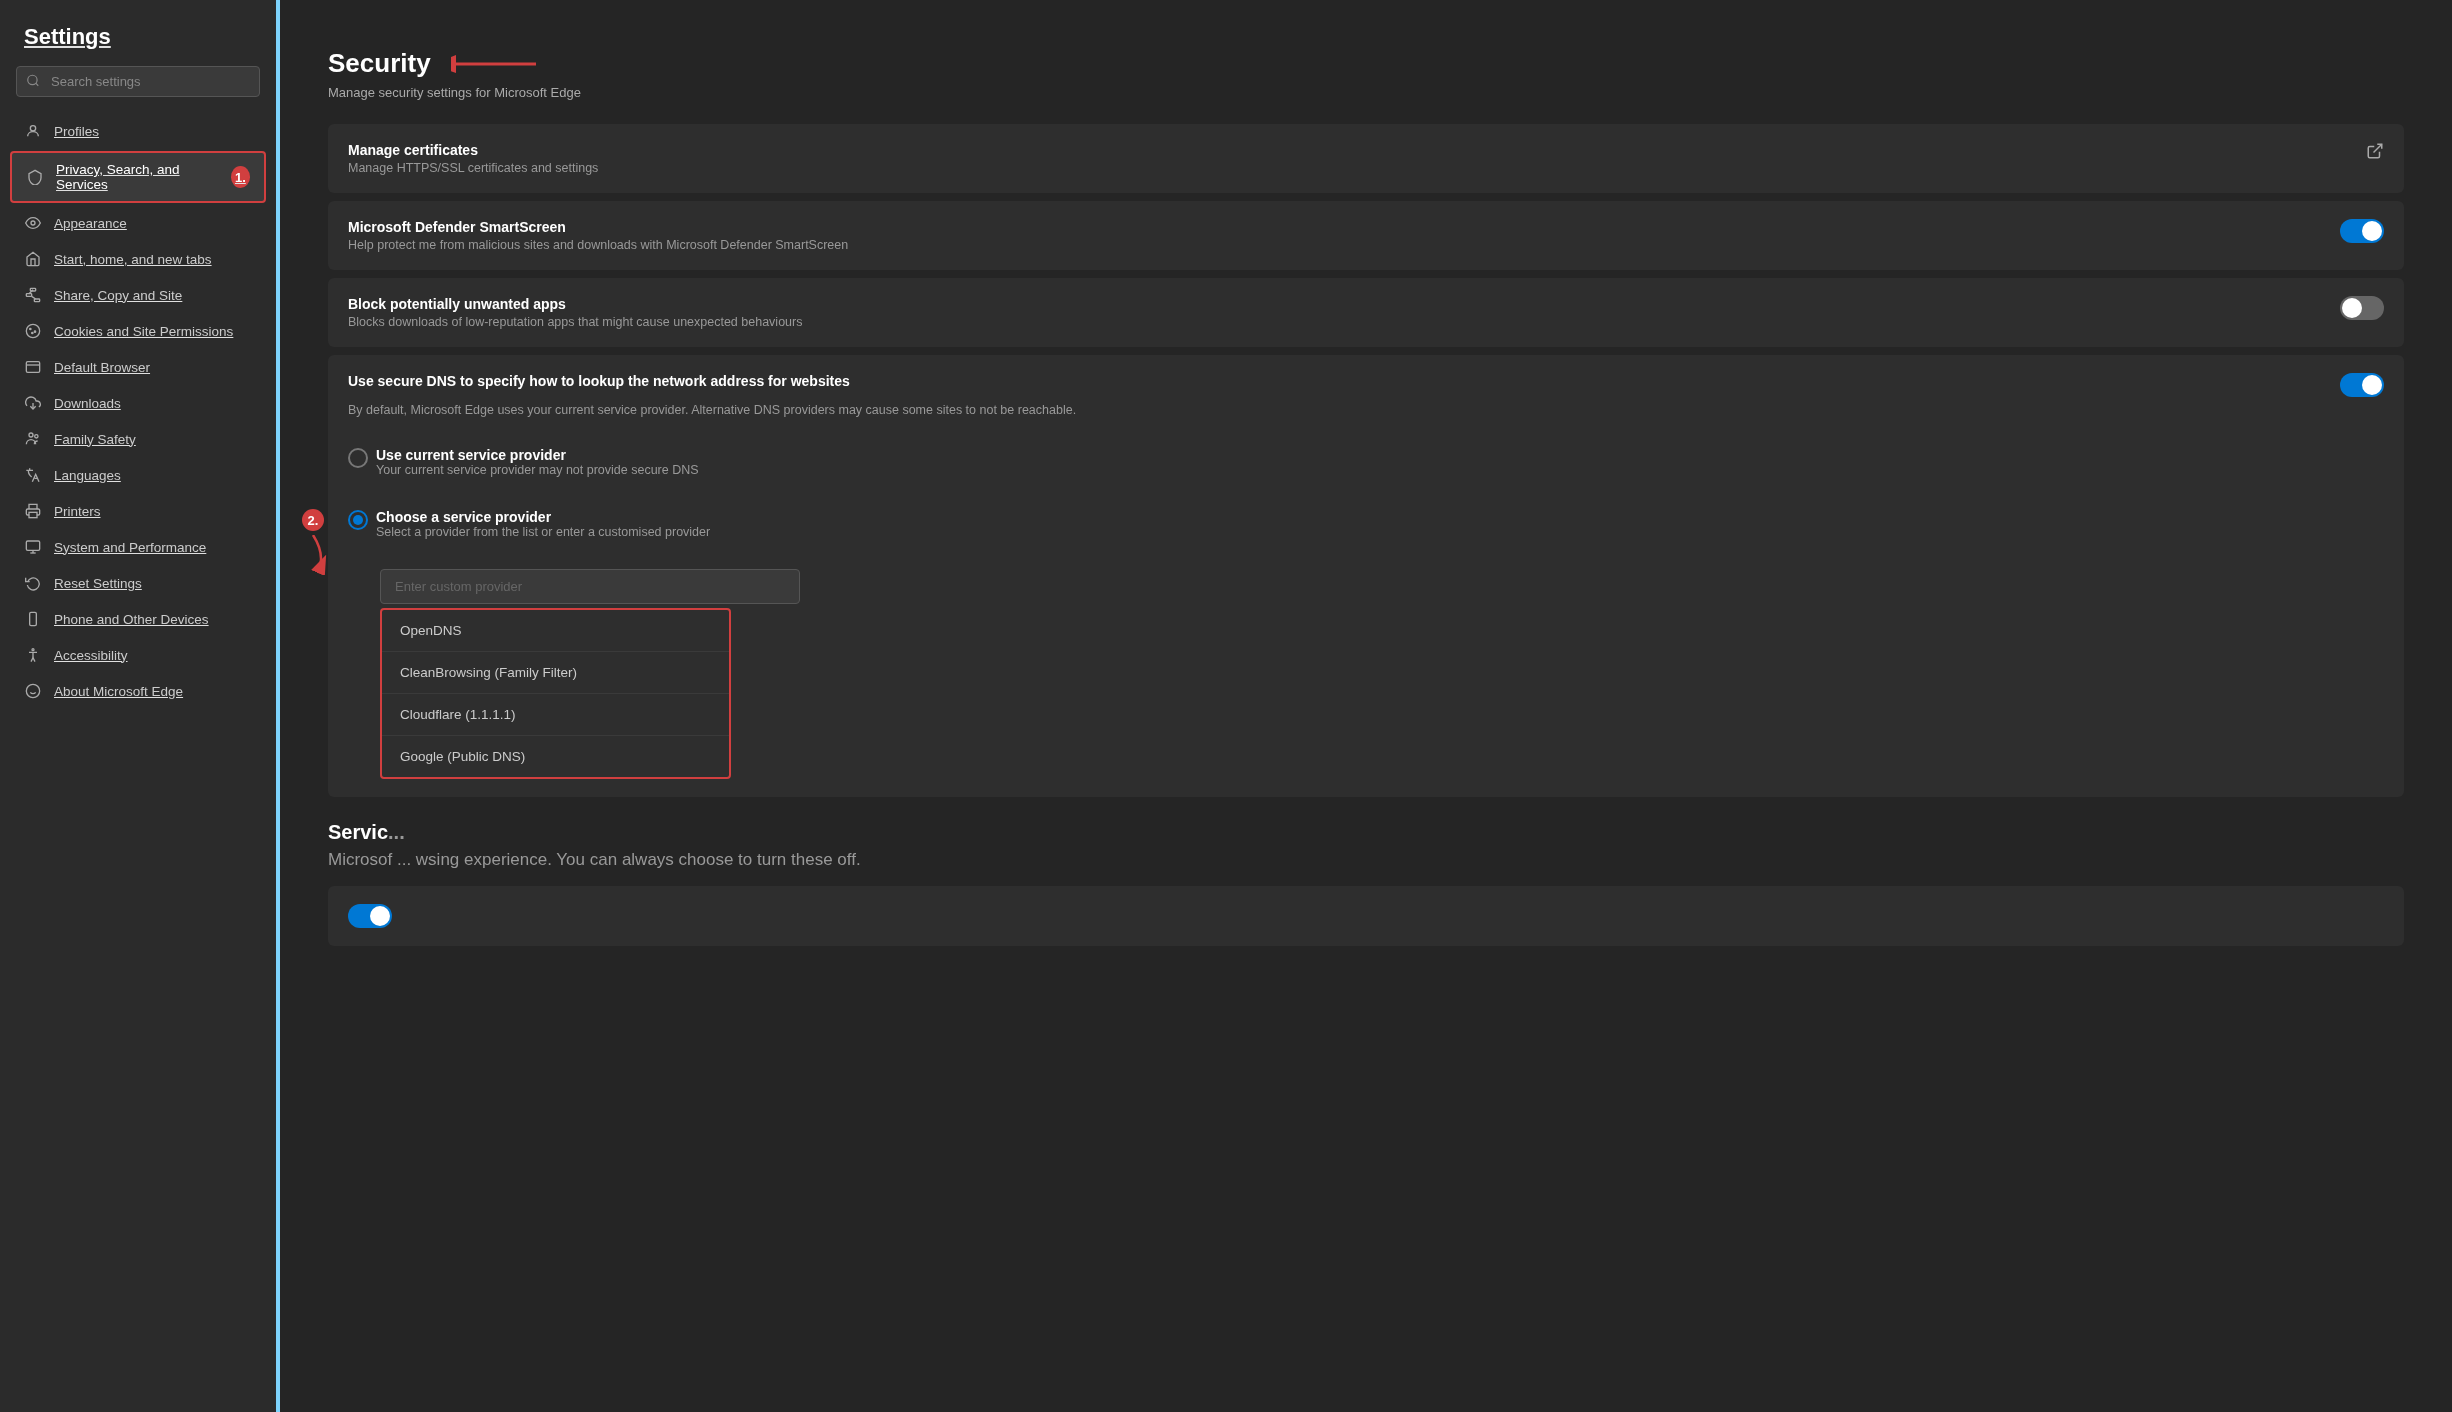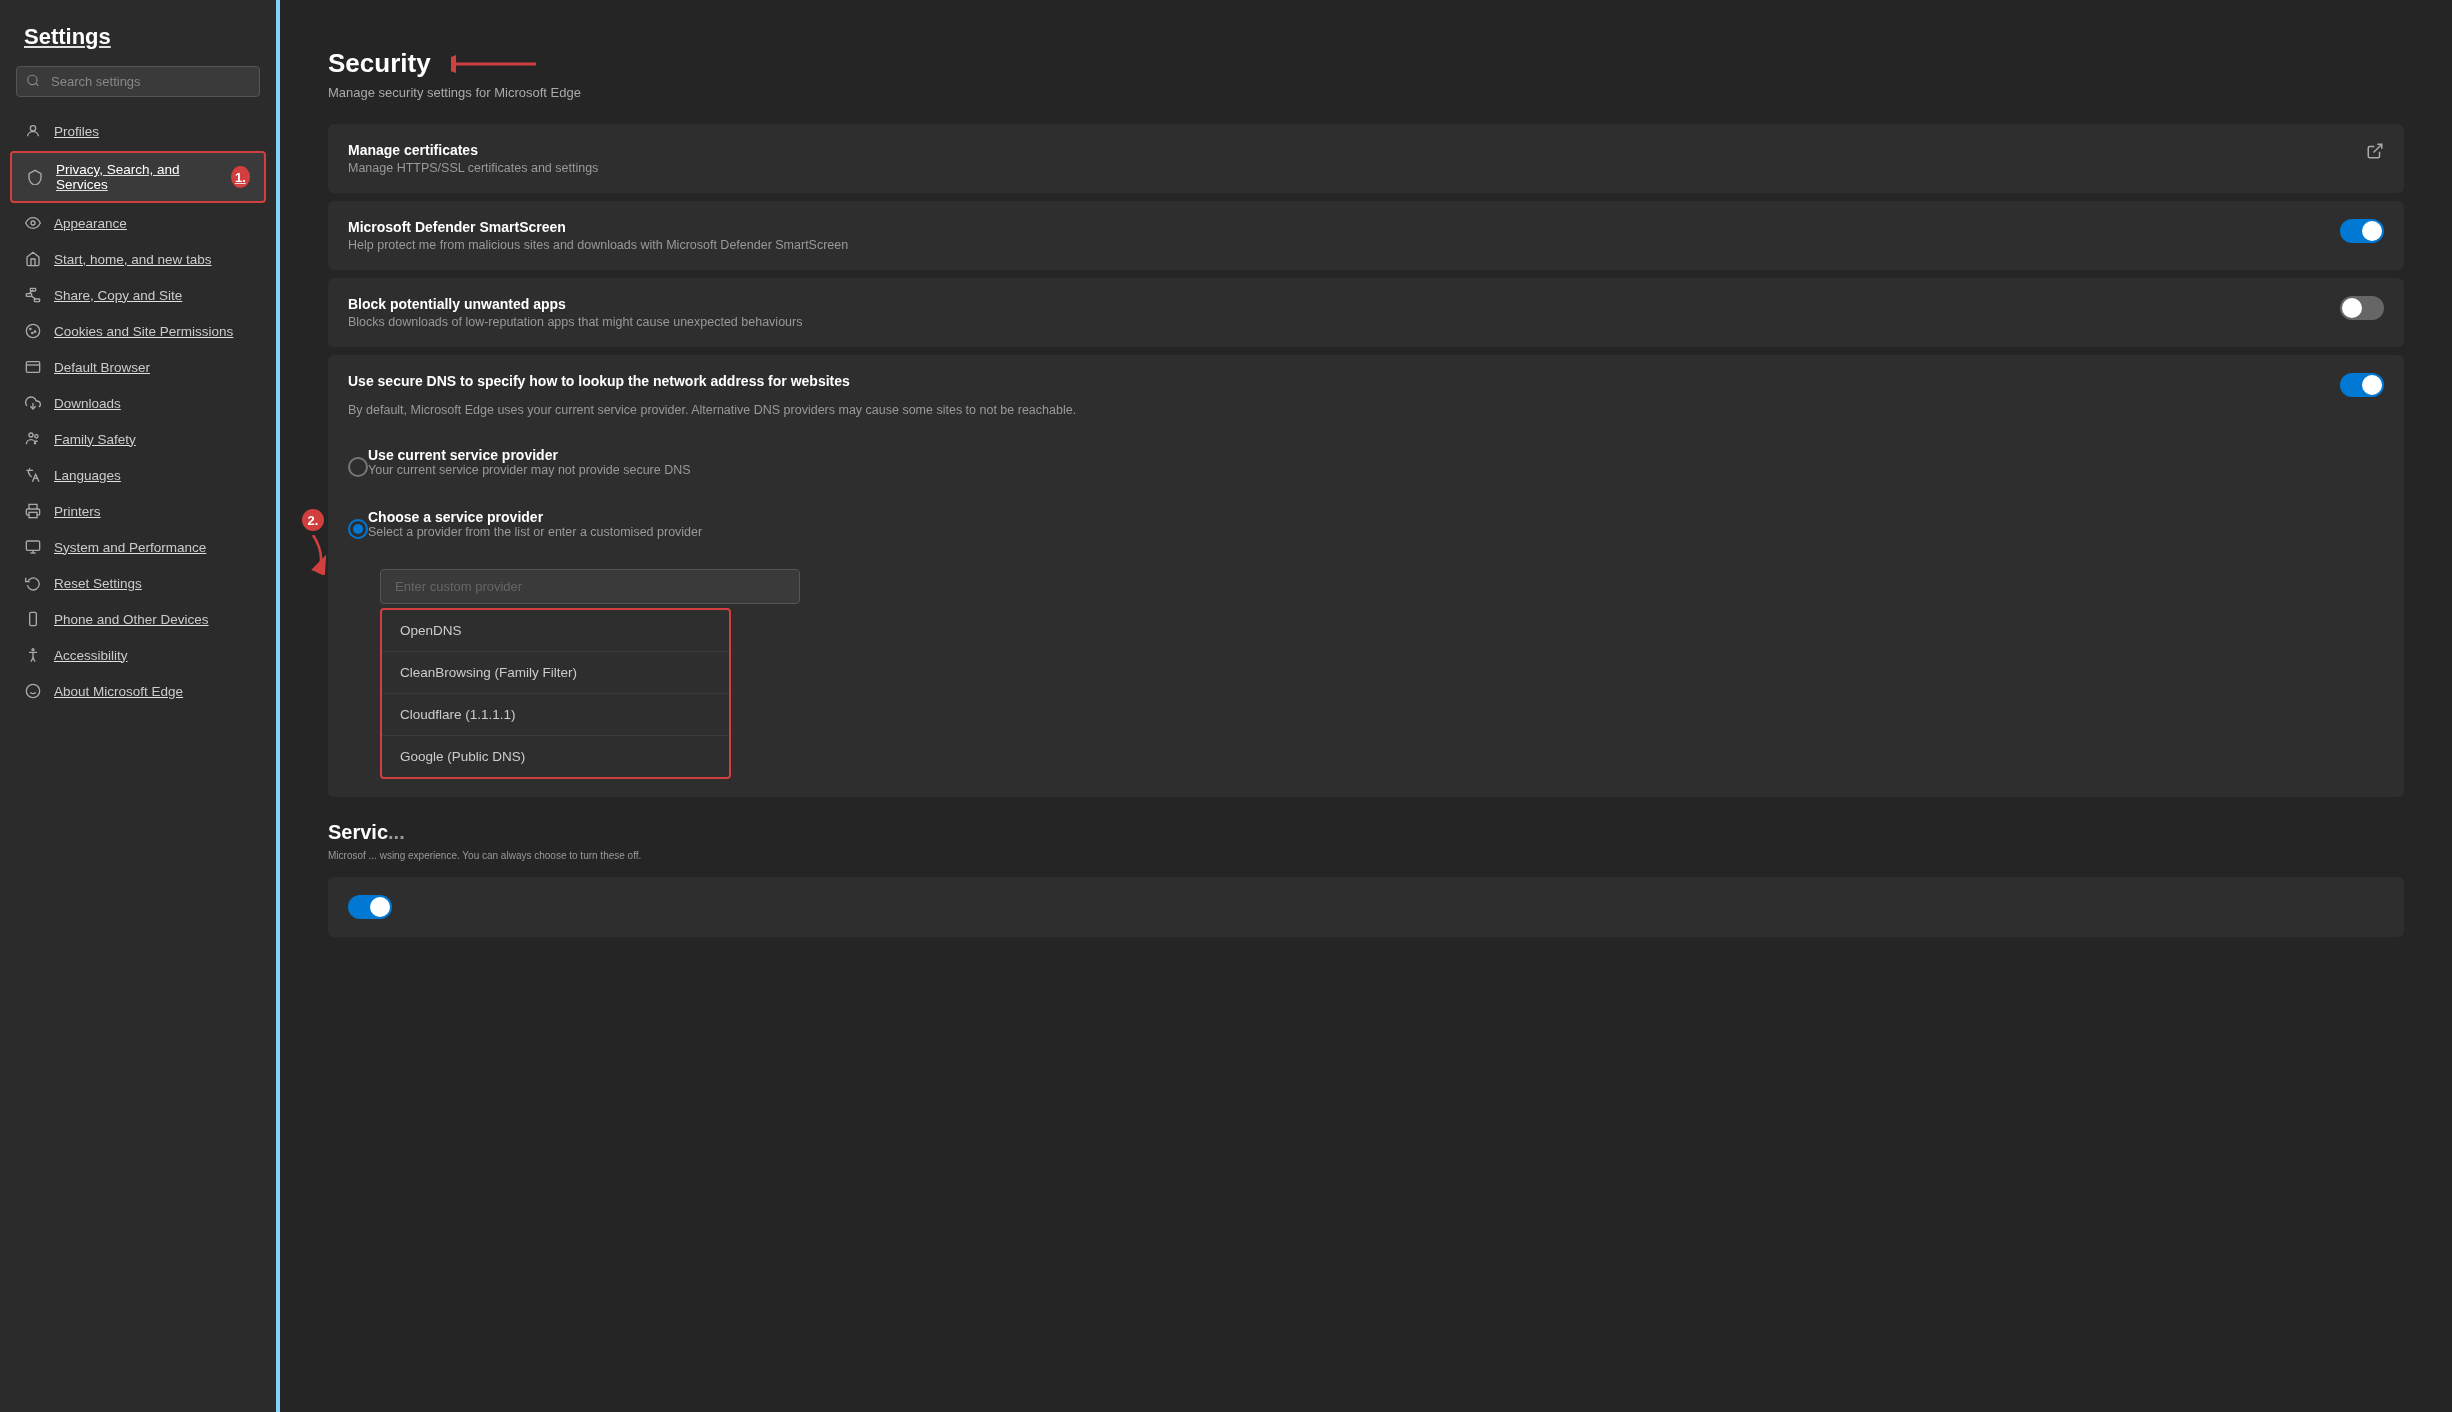--- a/index.html
+++ b/index.html
@@ -176,22 +176,22 @@
       color: #fff;
     }
     .dns-card-desc {
       font-size: 12.5px;
       color: #999;
       margin-bottom: 20px;
       max-width: 820px;
     }
     .radio-option {
       display: flex;
-      align-items: flex-end;
-      gap: 0;
+      align-items: flex-start;
+      gap: 8px;
       margin-bottom: 12px;
       padding: 10px 0;
     }
     .radio-circle {
       width: 20px;
       height: 20px;
       border-radius: 50%;
       border: 2px solid #777;
       background: transparent;
       flex-shrink: 0;
@@ -254,21 +254,21 @@
     }
     .dns-dropdown-item:last-child { border-bottom: none; }
     
     .section-header {
       font-size: 20px;
       font-weight: 700;
       color: #fff;
       margin: 24px 0 6px 0;
     }
     .section-desc {
-      font-size: 10px;
+      font-size: 17px;
       color: #999;
       margin-bottom: 16px;
       max-width: 900px;
     }
     
     .num-badge {
       background: #d13f3f;
       color: white;
       font-size: 13px;
       font-weight: bold;

